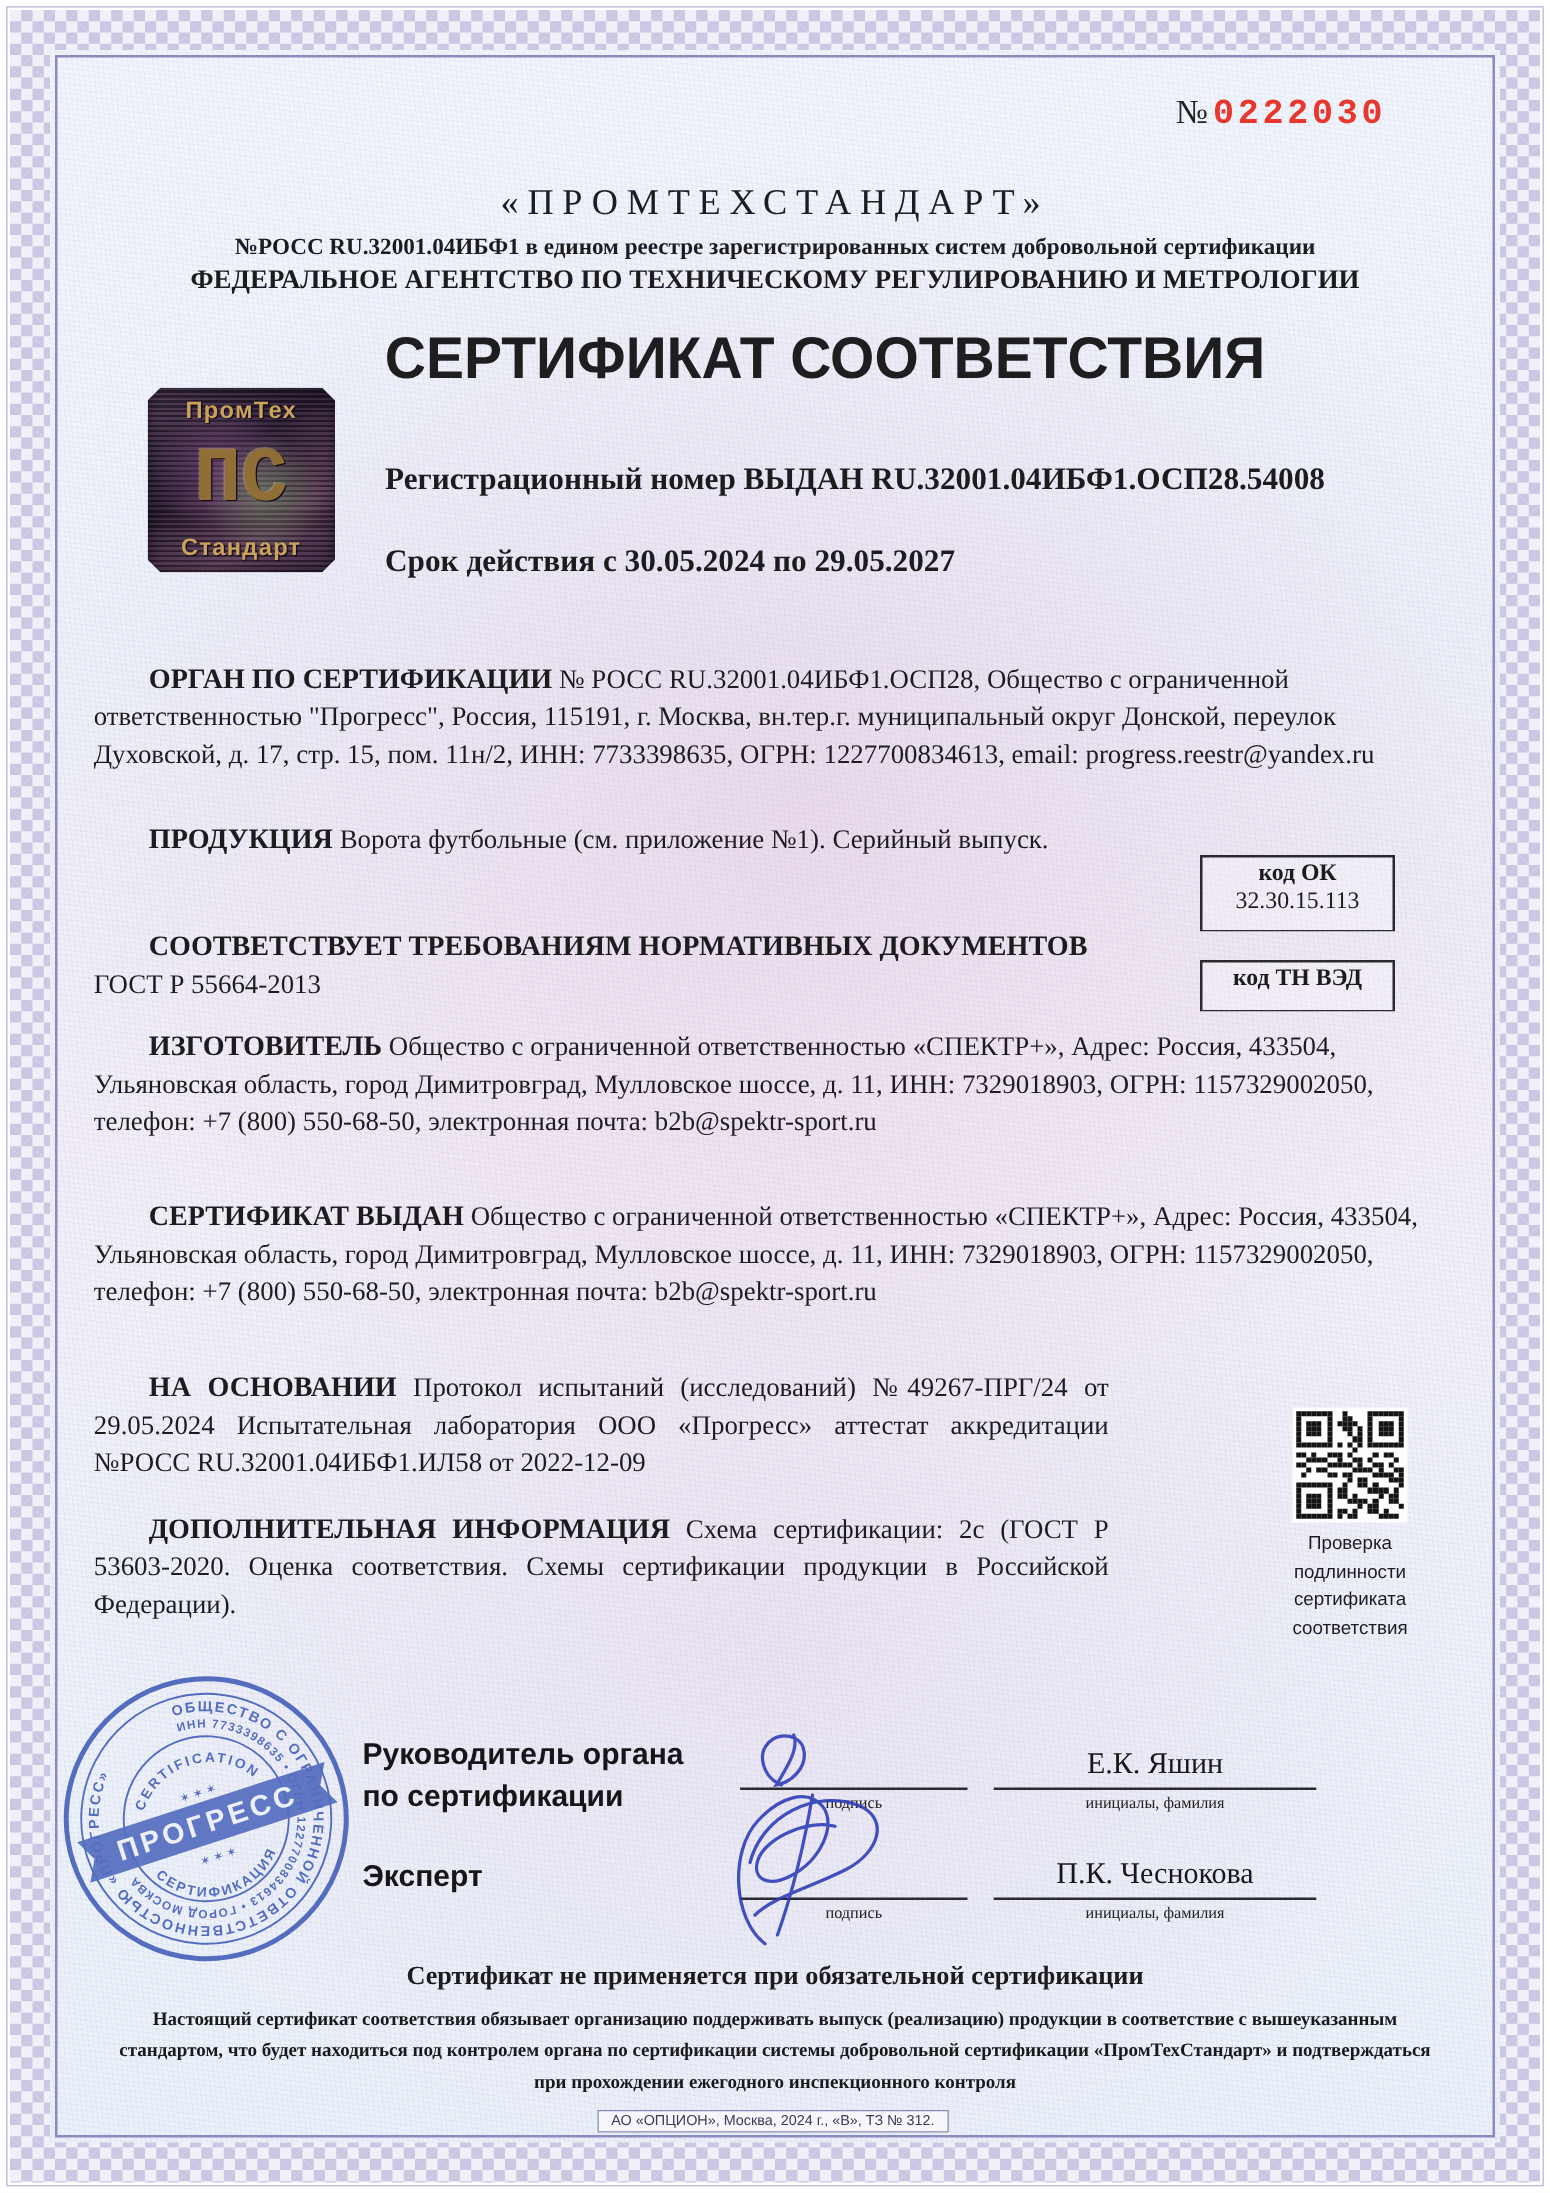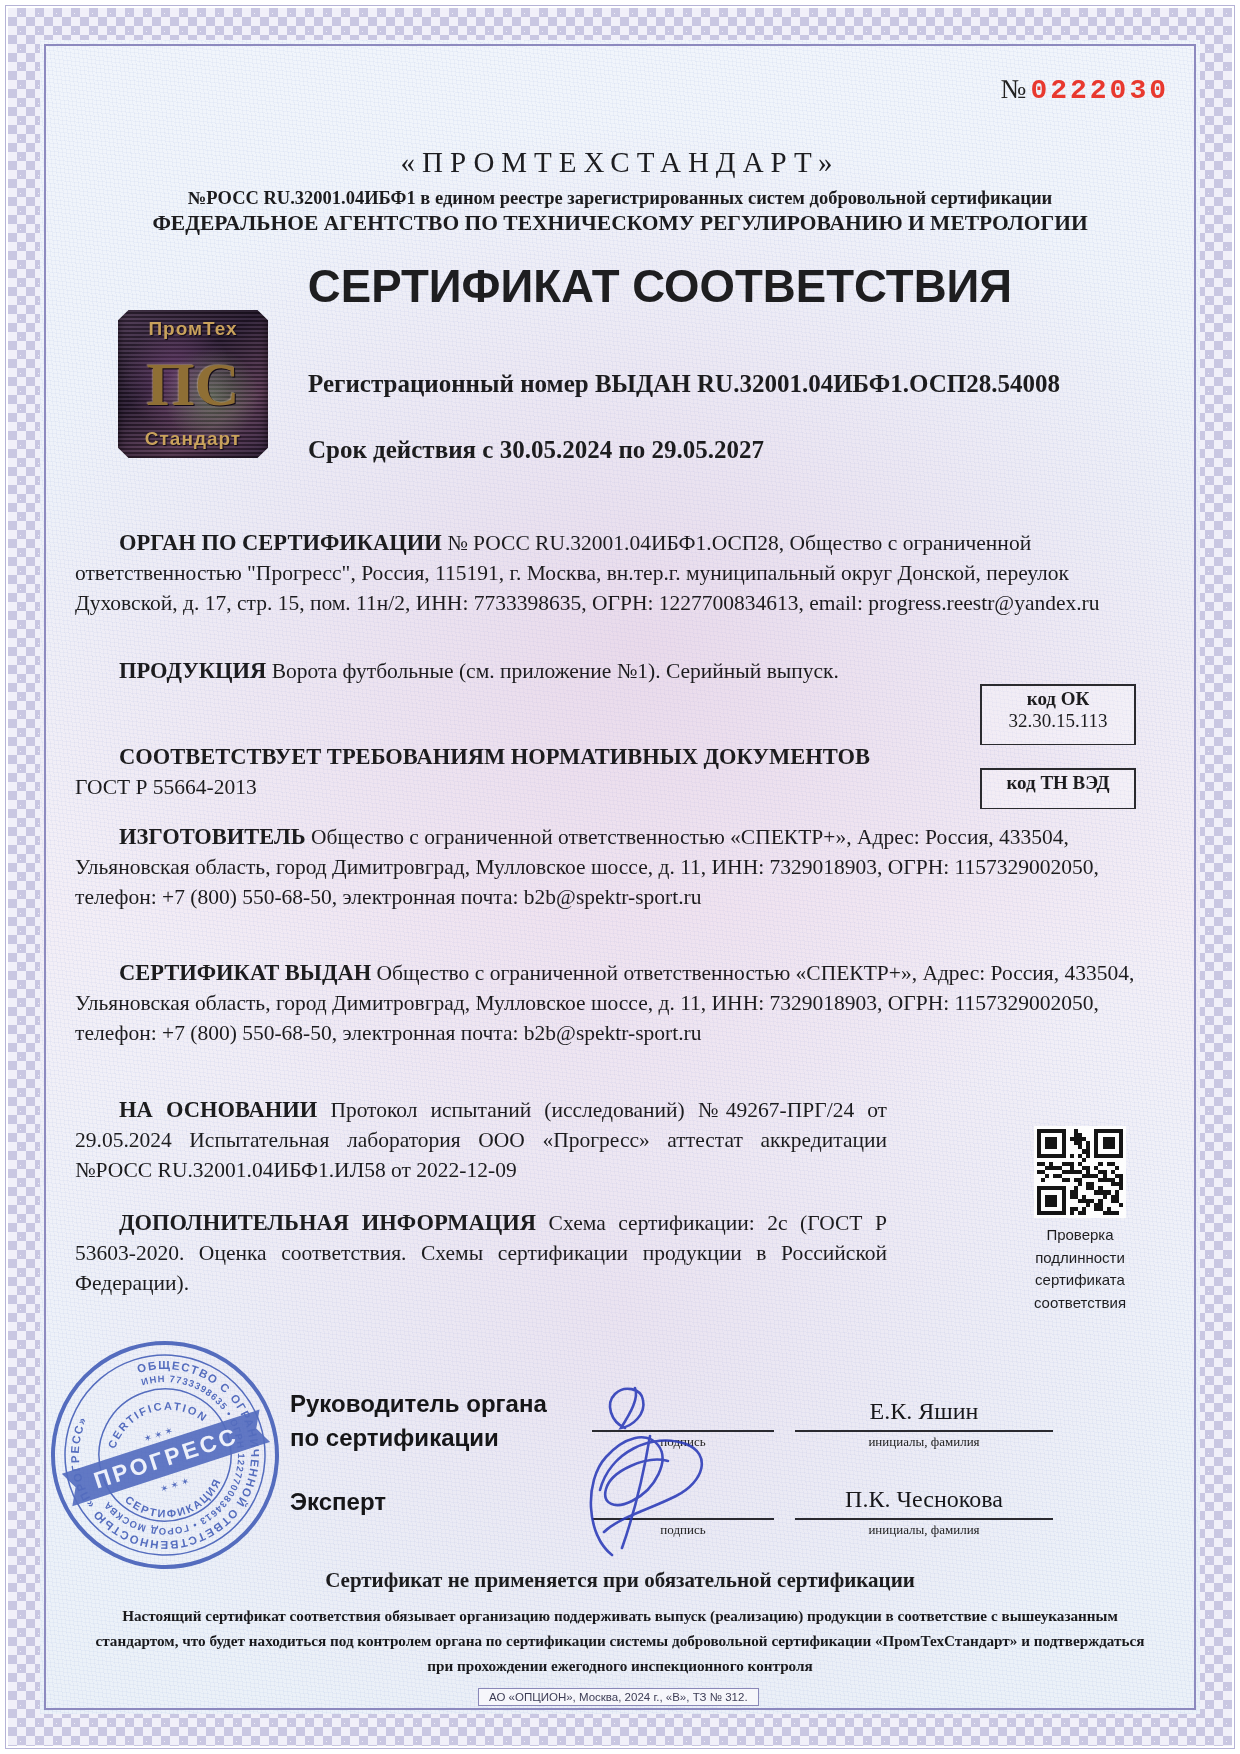--- a/index.html
+++ b/index.html
@@ -23,21 +23,21 @@
       linear-gradient(180deg,#f1f5fb 0%,#eef2f9 28%,#f3eef6 52%,#eef2f9 76%,#ebf1f8 100%);}
   .frame-inner{position:absolute;inset:44px;border:2px solid #8d8abf;}
   
   .badge{position:absolute;left:395px;top:16px;width:305px;height:58px;border-radius:12px;
     background:linear-gradient(180deg,#c9c7e3 0%,#a6a3cd 45%,#8f8cc0 100%);
     border:3px solid #716e9f;box-shadow:inset 0 0 0 3px #e9e8f5, 2px 3px 4px rgba(60,60,110,.35);
     display:flex;align-items:center;justify-content:center;}
   .badge span{font-family:"Liberation Sans",sans-serif;font-weight:bold;font-size:31px;letter-spacing:1px;
     color:#ffffff;-webkit-text-stroke:1px #55527f;
     text-shadow:2px 2px 0 #514e7c,-1px -1px 0 #514e7c,1px -1px 0 #514e7c,-1px 1px 0 #514e7c,3px 3px 3px rgba(0,0,0,.35);}
-  .serial{position:absolute;left:959px;top:74px;width:210px;text-align:right;white-space:nowrap;}
+  .serial{position:absolute;left:899px;top:74px;width:210px;text-align:right;white-space:nowrap;}
   .serial .no{font-size:27px;color:#222;}
   .serial .digits{font-family:"Liberation Mono",monospace;font-weight:600;font-size:28px;color:#e8382e;letter-spacing:3px;}
   .ctr{position:absolute;left:60px;width:1120px;text-align:center;}
   .sys{font-size:29px;letter-spacing:7px;color:#1d1d20;}
   .reg-note{font-weight:bold;font-size:18.5px;}
   .agency{font-weight:bold;font-size:21.5px;}
   .cert-title{position:absolute;left:280px;top:258px;width:760px;text-align:center;
     font-family:"Liberation Sans",sans-serif;font-weight:bold;font-size:47px;color:#1e1e20;
     transform:scaleX(.97);letter-spacing:0px;}
   .bold-line{position:absolute;left:308px;font-weight:bold;font-size:25px;}
@@ -46,27 +46,27 @@
     clip-path:polygon(7% 0,93% 0,100% 7%,100% 93%,93% 100%,7% 100%,0 93%,0 7%);
     background:
       radial-gradient(circle at 62% 58%, rgba(140,220,120,.30), transparent 38%),
       radial-gradient(circle at 40% 45%, rgba(215,120,215,.30), transparent 45%),
       repeating-linear-gradient(0deg, rgba(0,0,0,.35) 0 2px, rgba(255,255,255,.06) 2px 4px),
       linear-gradient(145deg,#4a3550 0%,#2b1c33 40%,#5d3b57 72%,#32203c 100%);
     box-shadow:inset 0 0 10px rgba(0,0,0,.6), 1px 2px 3px rgba(40,20,50,.4);
     display:flex;flex-direction:column;align-items:center;justify-content:space-between;padding:8px 4px;box-sizing:border-box;}
   .holo-top,.holo-bottom{font-family:"Liberation Sans",sans-serif;font-weight:bold;font-size:19px;color:#c9a25c;
     text-shadow:1px 1px 1px #120a18;letter-spacing:1px;}
-  .holo-mono{font-family:Liberation Serif, serif;font-weight:bold;font-size:62px;line-height:60px;color:#8f6f35;
+  .holo-mono{font-family:Liberation Mono, monospace;font-weight:bold;font-size:62px;line-height:60px;color:#8f6f35;
     text-shadow:1px 1px 0 #120a18, -1px -1px 1px rgba(255,230,170,.35);text-align:center;}
   
   .par{position:absolute;left:75px;width:1095px;font-size:21.5px;line-height:30px;text-align:left;}
   .par b{font-size:22.5px;margin-left:44px;}
   .narrow{width:812px;text-align:justify;}
-  .code-box{position:absolute;left:980px;width:152px;border:2px solid #2a2a2e;border-bottom-width:1px;
+  .code-box{position:absolute;left:960px;width:152px;border:2px solid #2a2a2e;border-bottom-width:1px;
     text-align:center;font-size:19px;padding:2px 0 4px 0;background:rgba(255,255,255,.25);}
   .code-box .cb-label{font-weight:bold;}
   
   .qr{position:absolute;left:1034px;top:1126px;width:92px;height:92px;background:#fdfdfd;padding:3px;box-sizing:border-box;}
   .qr-caption{position:absolute;left:1005px;top:1224px;width:150px;text-align:center;
     font-family:"Liberation Sans",sans-serif;font-size:15px;line-height:22.5px;color:#1d1d1f;}
   
   .role{position:absolute;left:290px;font-family:"Liberation Sans",sans-serif;font-weight:bold;font-size:24px;color:#161618;}
   .sig-line{position:absolute;height:0;border-top:2px solid #2a2a30;}
   .sig-caption{position:absolute;text-align:center;font-size:13px;color:#222;}

